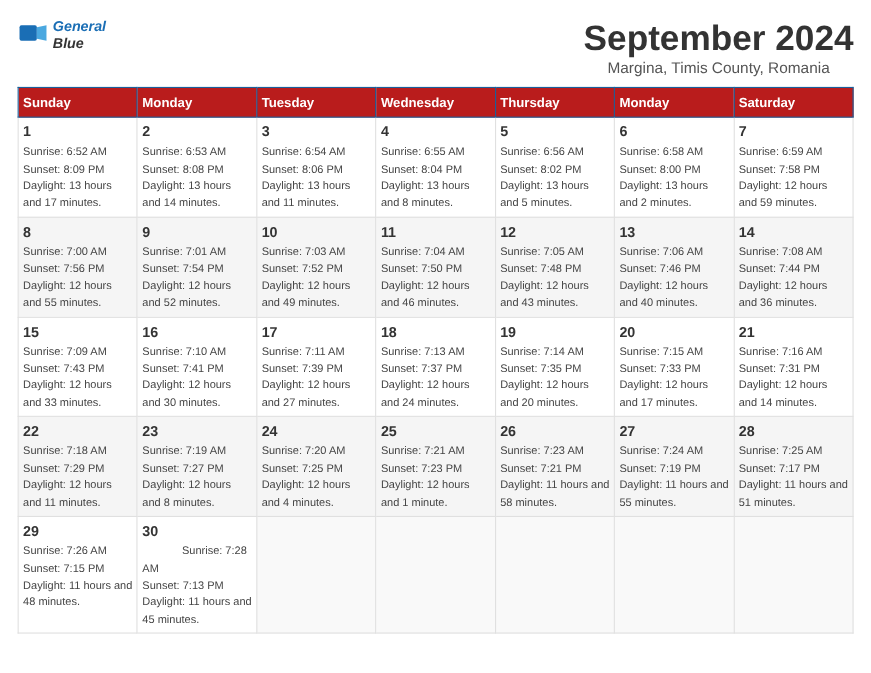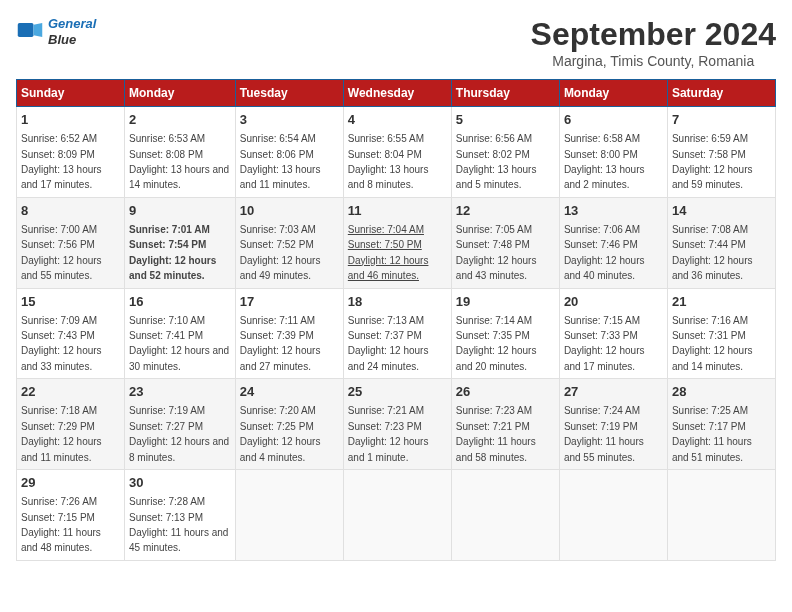--- a/index.html
+++ b/index.html
@@ -144,27 +144,27 @@
 Sunset: 8:00 PM
 Daylight: 13 hours and 2 minutes.</span></td>
         <td><span class="day-num">7</span><span class="day-info" style="white-space: pre-line;">Sunrise: 6:59 AM
 Sunset: 7:58 PM
 Daylight: 12 hours and 59 minutes.</span></td>
       </tr>
       <tr>
         <td><span class="day-num">8</span><span class="day-info" style="white-space: pre-line;">Sunrise: 7:00 AM
 Sunset: 7:56 PM
 Daylight: 12 hours and 55 minutes.</span></td>
-        <td><span class="day-num">9</span><span class="day-info" style="white-space: pre-line; font-weight: bold;">Sunrise: 7:01 AM
+        <td><span class="day-num">9</span><span class="day-info" style="white-space: pre-line;">Sunrise: 7:01 AM
 Sunset: 7:54 PM
 Daylight: 12 hours and 52 minutes.</span></td>
         <td><span class="day-num">10</span><span class="day-info" style="white-space: pre-line;">Sunrise: 7:03 AM
 Sunset: 7:52 PM
 Daylight: 12 hours and 49 minutes.</span></td>
-        <td><span class="day-num">11</span><span class="day-info" style="white-space: pre-line; text-decoration: underline;">Sunrise: 7:04 AM
+        <td><span class="day-num">11</span><span class="day-info" style="white-space: pre-line;">Sunrise: 7:04 AM
 Sunset: 7:50 PM
 Daylight: 12 hours and 46 minutes.</span></td>
         <td><span class="day-num">12</span><span class="day-info" style="white-space: pre-line; text-align: center;">Sunrise: 7:05 AM
 Sunset: 7:48 PM
 Daylight: 12 hours and 43 minutes.</span></td>
         <td><span class="day-num">13</span><span class="day-info" style="white-space: pre-line;">Sunrise: 7:06 AM
 Sunset: 7:46 PM
 Daylight: 12 hours and 40 minutes.</span></td>
         <td><span class="day-num">14</span><span class="day-info" style="white-space: pre-line;">Sunrise: 7:08 AM
 Sunset: 7:44 PM
@@ -213,21 +213,21 @@
 Sunset: 7:19 PM
 Daylight: 11 hours and 55 minutes.</span></td>
         <td><span class="day-num">28</span><span class="day-info" style="white-space: pre-line;">Sunrise: 7:25 AM
 Sunset: 7:17 PM
 Daylight: 11 hours and 51 minutes.</span></td>
       </tr>
       <tr>
         <td><span class="day-num">29</span><span class="day-info" style="white-space: pre-line;">Sunrise: 7:26 AM
 Sunset: 7:15 PM
 Daylight: 11 hours and 48 minutes.</span></td>
-        <td><span class="day-num">30</span><span class="day-info" style="white-space: pre-line;">Sunrise: 7:28 AM
+        <td><span class="day-num">30</span><span class="day-info" style="white-space: pre-line; margin-left: 36px;">Sunrise: 7:28 AM
 Sunset: 7:13 PM
 Daylight: 11 hours and 45 minutes.</span></td>
         <td class="empty"></td>
         <td class="empty"></td>
         <td class="empty"></td>
         <td class="empty"></td>
         <td class="empty"></td>
       </tr>
     </tbody>
 </table>

